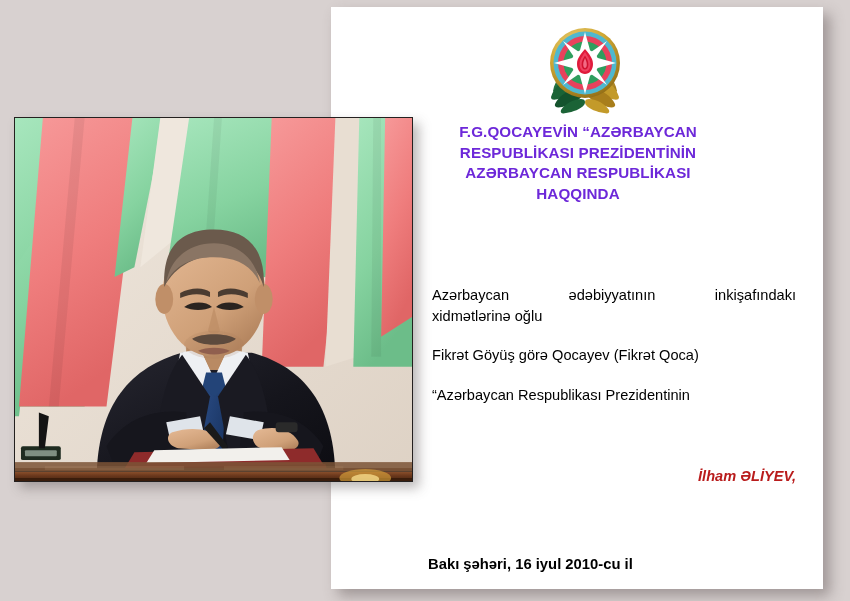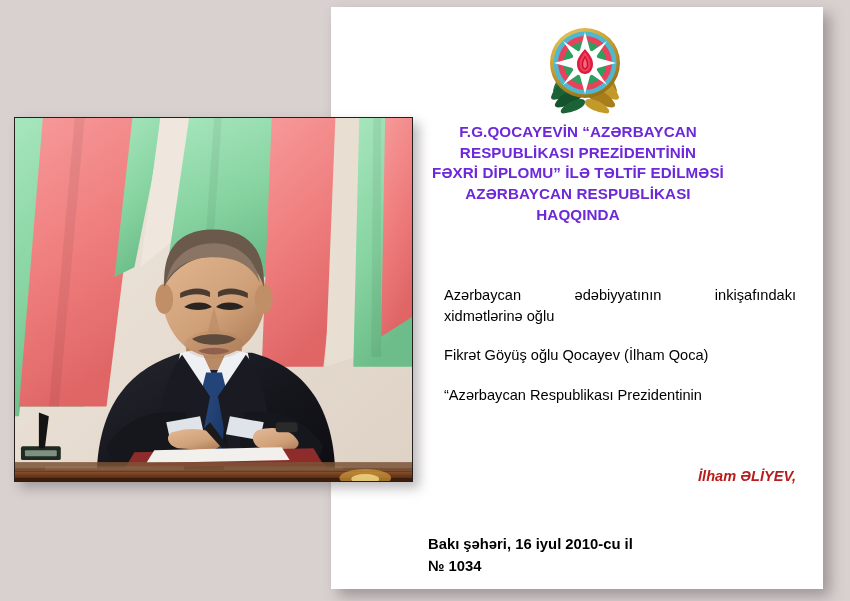--- a/index.html
+++ b/index.html
@@ -55,21 +55,21 @@
   
   #decree-body {
     position: absolute;
     left: 97px;
     top: 278px;
     width: 368px;
     color: #000;
     font-size: 14.6px;
     line-height: 1.42;
   }
-  .para { margin: 0 0 19px 16px; }
+  .para { margin: 0 0 19px 4px; }
   .para.justify { text-align: justify; }
   .para.justify > .ln-just {
     display: block;
     text-align: justify;
     text-align-last: justify;
   }
   .para.justify > .ln-last { display: block; }
 
   
   #signature-block {
@@ -90,21 +90,21 @@
   #date-block {
     position: absolute;
     left: 97px;
     top: 526px;
     width: 368px;
     font-size: 14.8px;
     font-weight: bold;
     line-height: 1.5;
     color: #000;
   }
-  #date-block span { display: block; }
+  #date-block span { display: block; margin-top: 20px; }
 
   
   #photo-frame {
     position: absolute;
     left: 14px;
     top: 117px;
     width: 399px;
     height: 365px;
     border: 1.5px solid #24201f;
     box-sizing: border-box;
@@ -173,31 +173,30 @@
         <path d="M40 33 C42.6 37 45.4 40.5 45.4 45.2 C45.4 49.6 43 52.5 40 52.5 C37 52.5 34.6 49.6 34.6 45.2 C34.6 40.5 37.4 37 40 33 Z" fill="#ef4060"></path>
         <path d="M40 36.5 C41.8 39.5 43.4 42 43.4 45.4 C43.4 48.4 41.9 50.4 40 50.4 C38.1 50.4 36.6 48.4 36.6 45.4 C36.6 42 38.2 39.5 40 36.5 Z" fill="#d0122f"></path>
         <path d="M40 39 C40.9 41.3 41.8 43.2 41.8 45.5 C41.8 47.6 41 48.9 40 48.9 C39 48.9 38.2 47.6 38.2 45.5 C38.2 43.2 39.1 41.3 40 39 Z" fill="#f26a84"></path>
       </g>
     </svg>
   </div>
 
   <div id="decree-title">
     <span class="tline">F.G.QOCAYEVİN “AZƏRBAYCAN</span>
     <span class="tline">RESPUBLİKASI PREZİDENTİNİN</span>
-    <span class="tline">FƏXRİ DİPLOMU” İLƏ TƏLTİF EDİLMƏSİ</span>
     <span class="tline">AZƏRBAYCAN RESPUBLİKASI</span>
     <span class="tline">HAQQINDA</span>
   </div>
 
   <div id="decree-body">
     <p class="para justify">
       <span class="ln-just">Azərbaycan ədəbiyyatının inkişafındakı</span>
       <span class="ln-last">xidmətlərinə oğlu</span>
     </p>
-    <p class="para">Fikrət Göyüş oğlu Qocayev (İlham Qoca)</p>
+    <p class="para">Fikrət Göyüş görə Qocayev (Fikrət Qoca)</p>
     <p class="para">
       <span>“Azərbaycan Respublikası Prezidentinin</span><br>
     </p>
   </div>
 
   <div id="signature-block">
     <span>İlham ƏLİYEV,</span>
   </div>
 
   <div id="date-block">

